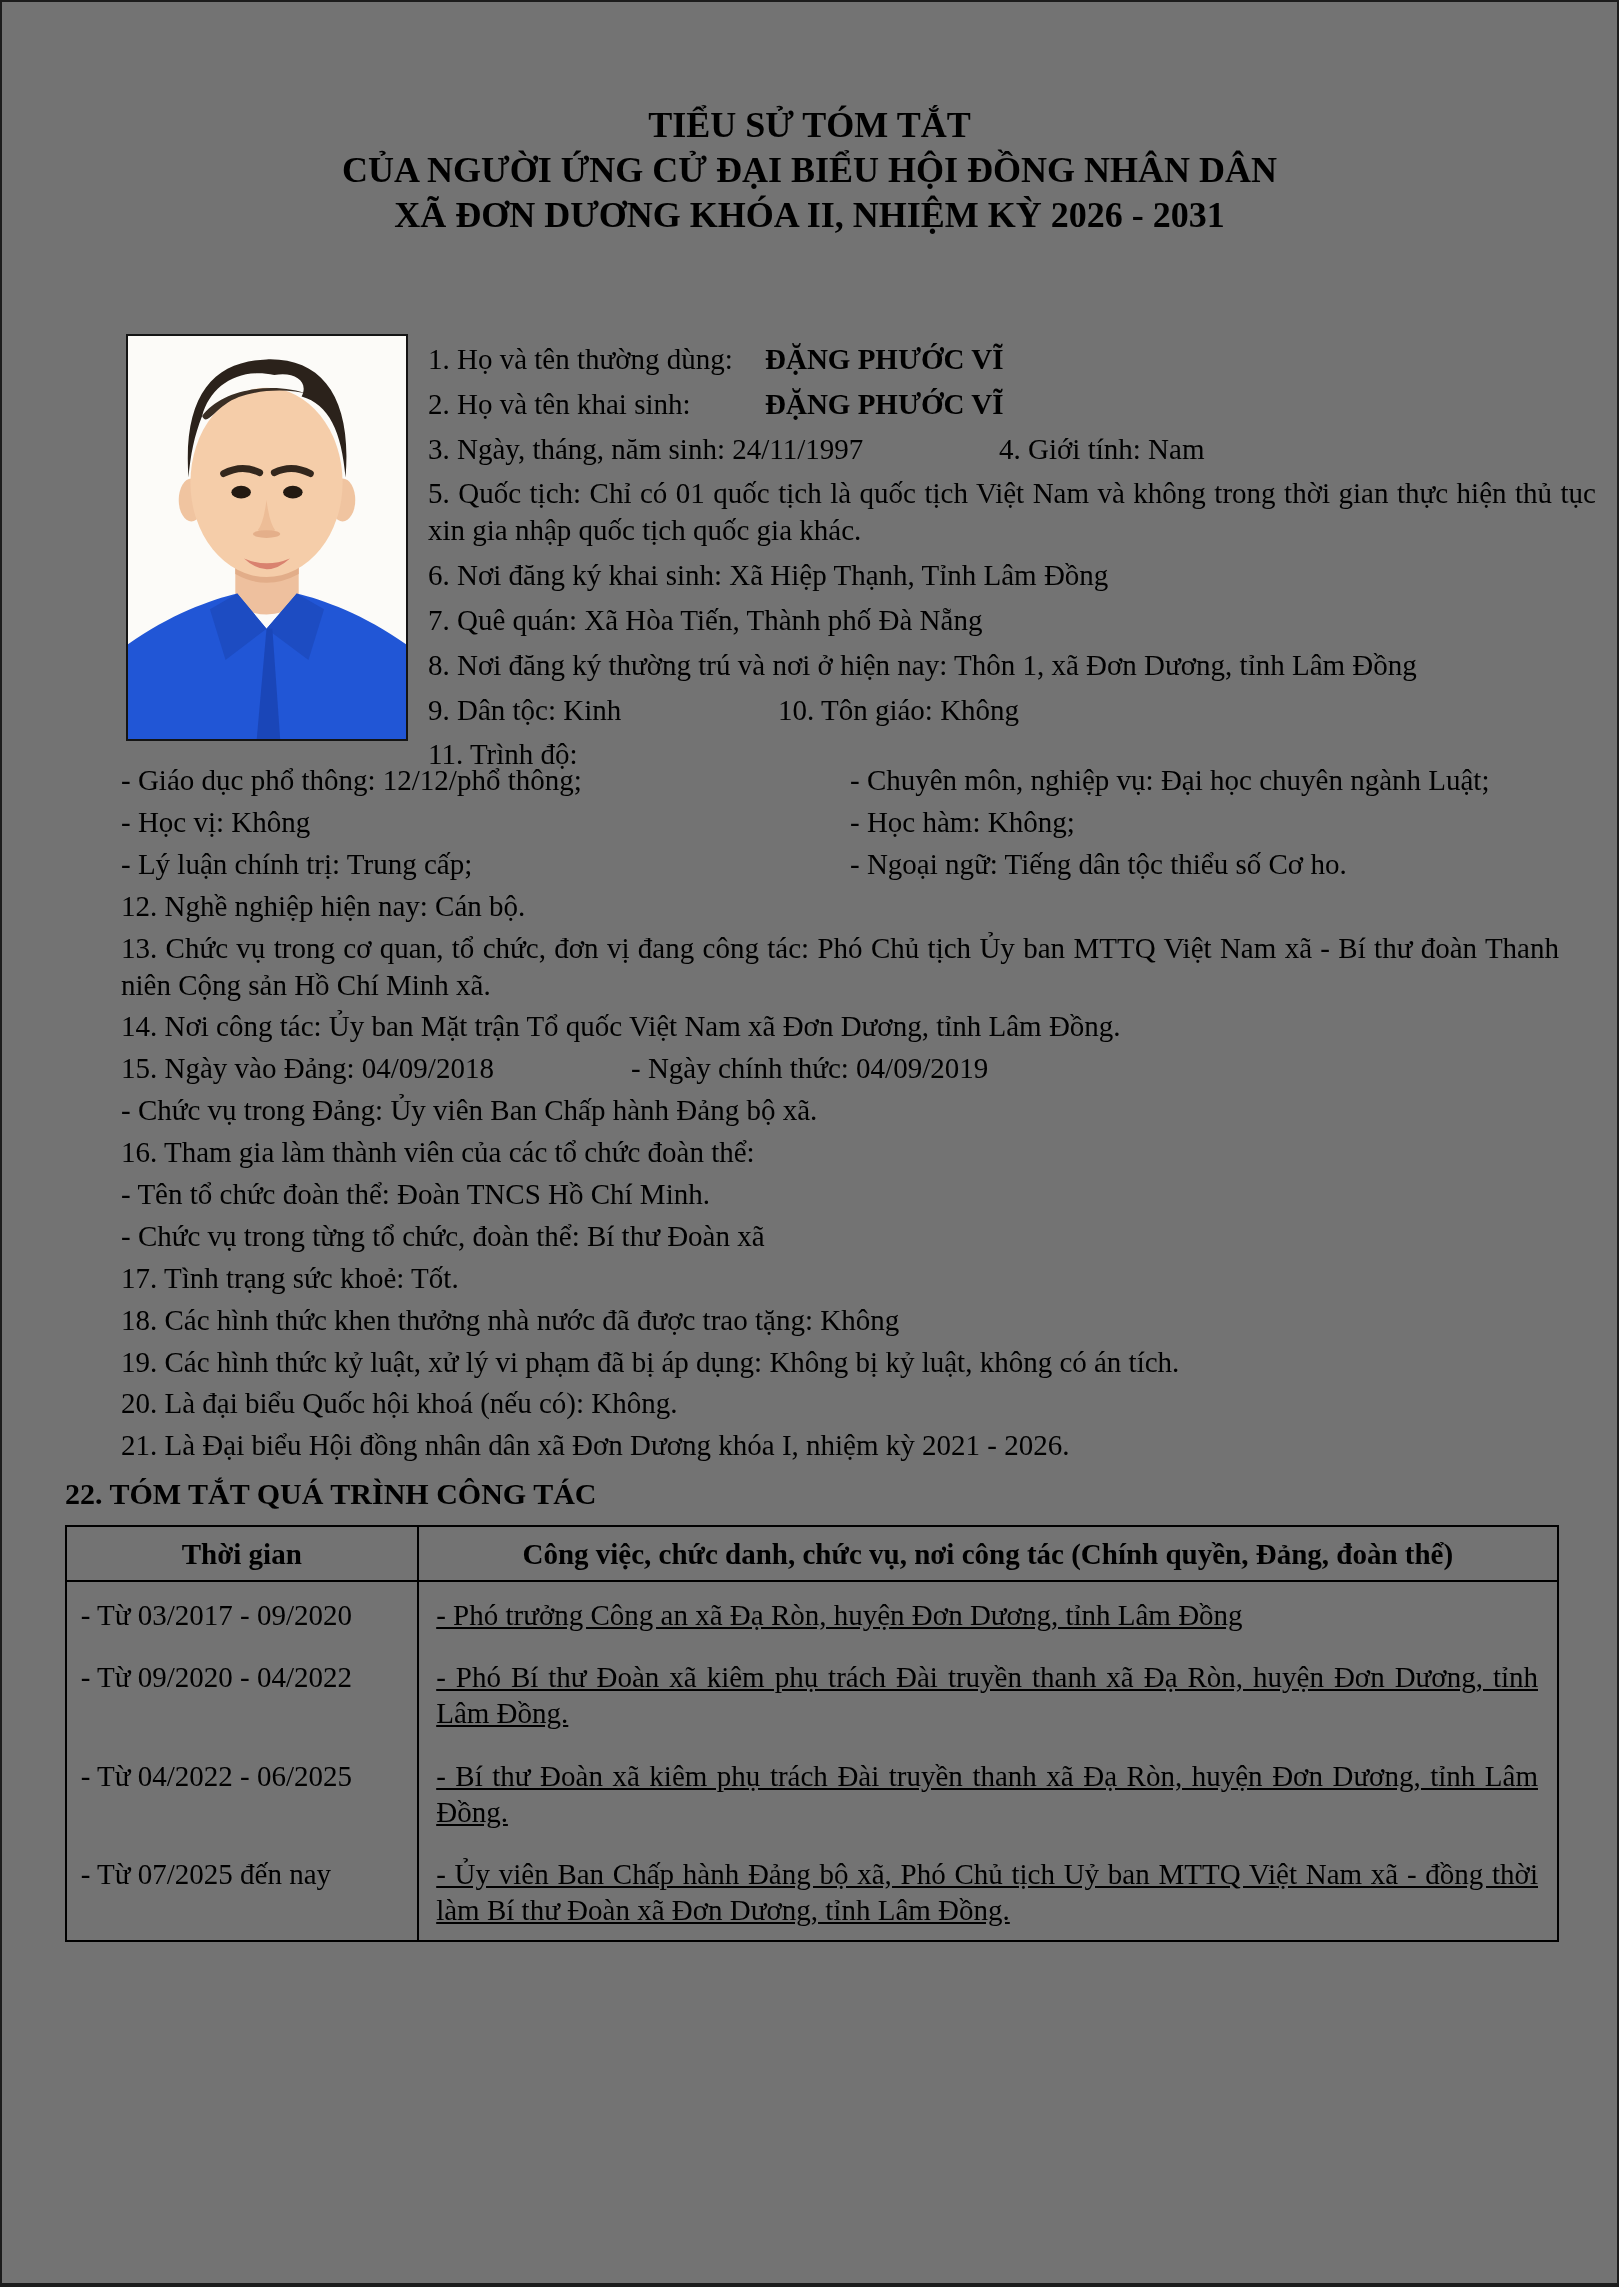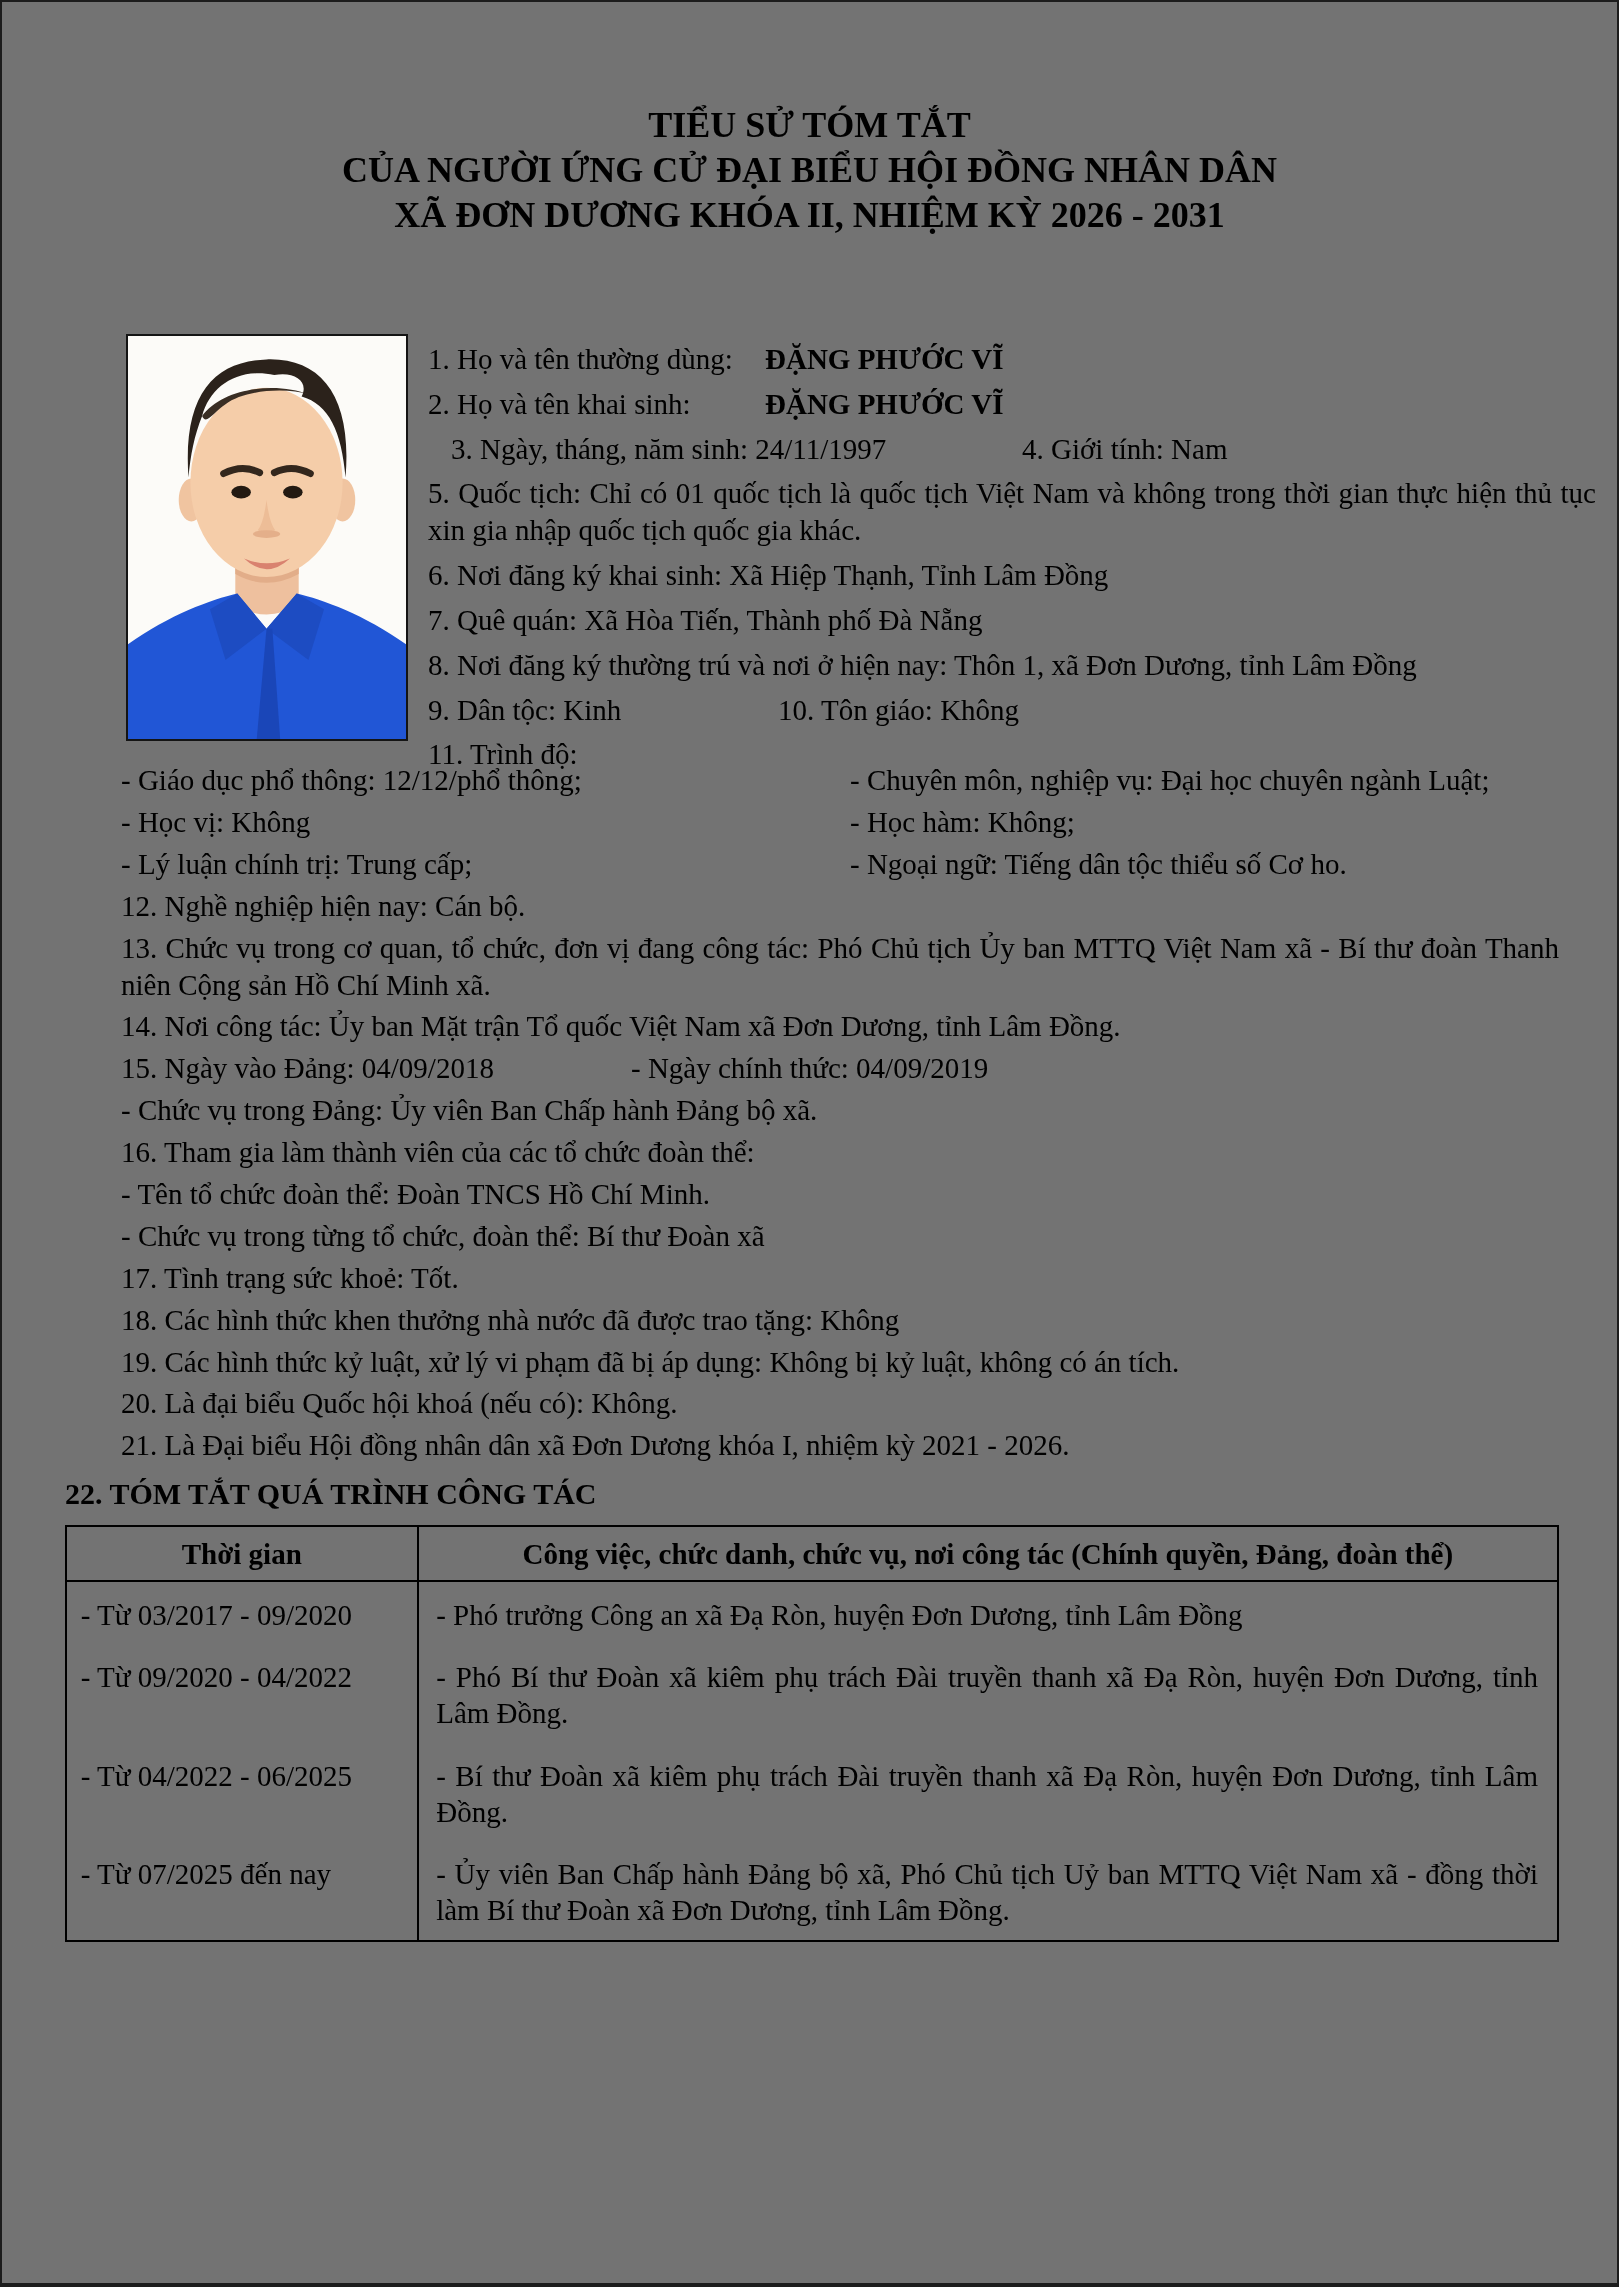--- a/index.html
+++ b/index.html
@@ -31,21 +31,21 @@
   .photo svg{display:block;width:100%;height:100%;}
   
   .info{
     position:absolute;left:426px;top:339px;width:1168px;
     font-size:29px;
   }
   .info p{margin:0 0 7.8px 0;line-height:37px;}
   .just{text-align:justify;}
   .b{font-weight:bold;}
   .seg-label{display:inline-block;width:337px;}
-  .seg-birth{display:inline-block;width:571px;margin-left:23px;}
+  .seg-birth{display:inline-block;width:571px;}
   .seg-ethnic{display:inline-block;width:350px;}
   
   .lower{
     position:absolute;left:119px;top:760px;width:1438px;
     font-size:29px;
   }
   .lower p{margin:0 0 4.9px 0;line-height:37px;}
   .quals{display:grid;grid-template-columns:720px 1fr;column-gap:9px;}
   .seg-party{display:inline-block;width:510px;}
   .career-heading{
@@ -64,21 +64,21 @@
     font-weight:bold;
     padding:8.8px 9.8px;line-height:36px;font-size:29px;
   }
   table.career td{
     border-left:2px solid #000;border-right:2px solid #000;
     vertical-align:top;
     padding:14.6px 17.6px 11.7px 17.6px;
     line-height:36px;
   }
   table.career td.period{white-space:nowrap;padding-left:13.7px;}
-  table.career td.position{text-align:justify;padding-right:19px;}
+  table.career td.position{text-align:justify;padding-right:19px;text-decoration:underline;}
 </style>
 </head>
 <body>
 
 <div class="page">
 
   <div class="title">
     <div>TIỂU SỬ TÓM TẮT</div>
     <div>CỦA NGƯỜI ỨNG CỬ ĐẠI BIỂU HỘI ĐỒNG NHÂN DÂN</div>
     <div>XÃ ĐƠN DƯƠNG KHÓA II, NHIỆM KỲ 2026 - 2031</div>

